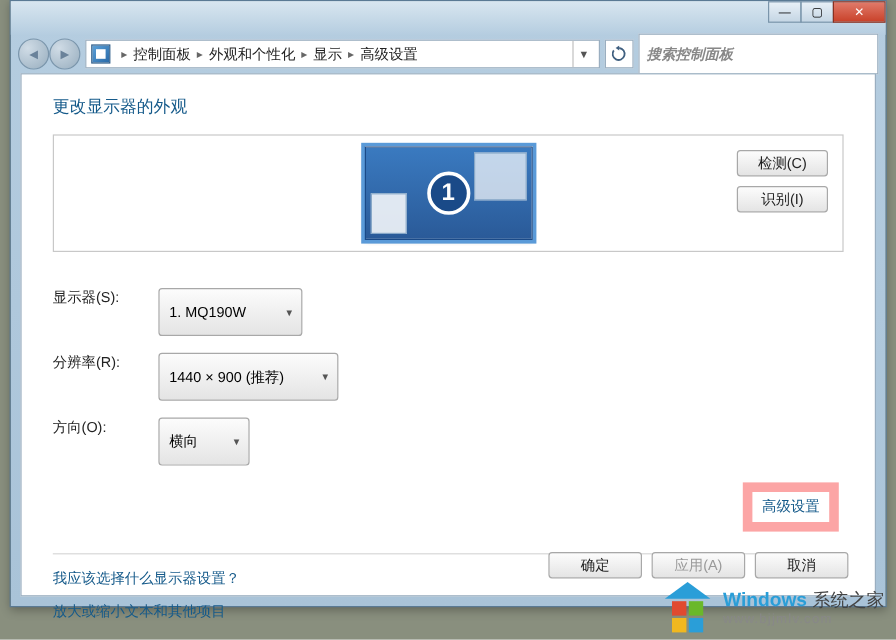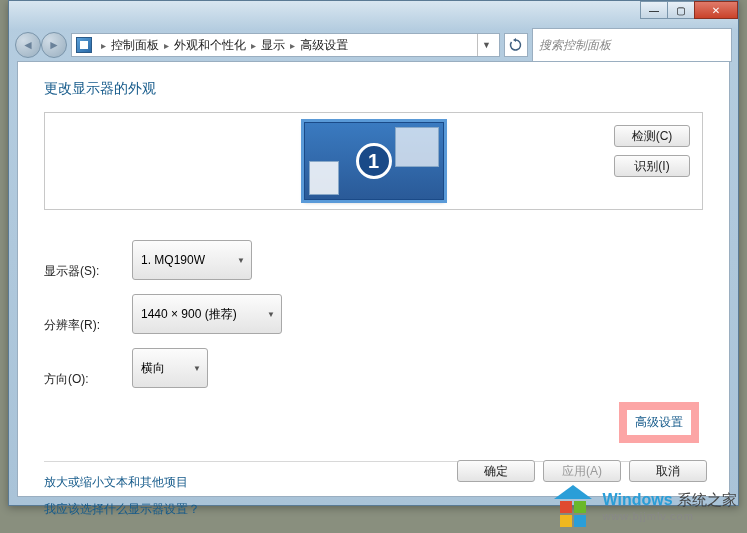--- a/index.html
+++ b/index.html
@@ -104,20 +104,21 @@
     color: #406080;
   }
   .search {
     width: 200px; height: 24px;
     background: #fff;
     border: 1px solid #9aaec0;
     padding: 16px 6px;
     color: #888;
     display: flex; align-items: center;
     font-style: italic;
+    font-weight: bold;
   }
   .content-wrap {
     background: #fff;
     margin: 0 8px 4px 8px;
     height: calc(100% - 68px);
     border: 1px solid #9aaec0;
     padding: 18px 26px;
     position: relative;
   }
   .page-title {
@@ -180,21 +181,21 @@
     border: 1px solid #a8a8a8;
     border-radius: 3px;
     display: flex; align-items: center; justify-content: center;
     font-size: 12px;
     color: #222;
     padding: 0 12px;
   }
   .btn.disabled { color: #9a9a9a; }
   .form-row {
     display: flex;
-    align-items: flex-end;
+    align-items: flex-start;
     margin-bottom: 14px;
   }
   .form-label {
     width: 88px;
     color: #222;
   }
   .dropdown {
     height: 40px;
     background: linear-gradient(to bottom, #fcfcfc, #e4e4e4);
     border: 1px solid #a8a8a8;
@@ -338,22 +339,22 @@
     <div class="form-row">
       <div class="form-label">方向(O):</div>
       <div class="dropdown" style="width:76px">横向</div>
     </div>
 
     <div class="adv-link-wrap">
       <span class="link adv-link">高级设置</span>
     </div>
 
     <div class="bottom-links">
+      <span class="link">我应该选择什么显示器设置？</span>
       <span class="link">放大或缩小文本和其他项目</span>
-      <span class="link">我应该选择什么显示器设置？</span>
     </div>
 
     <div class="dialog-buttons">
       <div class="btn">确定</div>
       <div class="btn disabled">应用(A)</div>
       <div class="btn">取消</div>
     </div>
   </div>
 </div>
 

